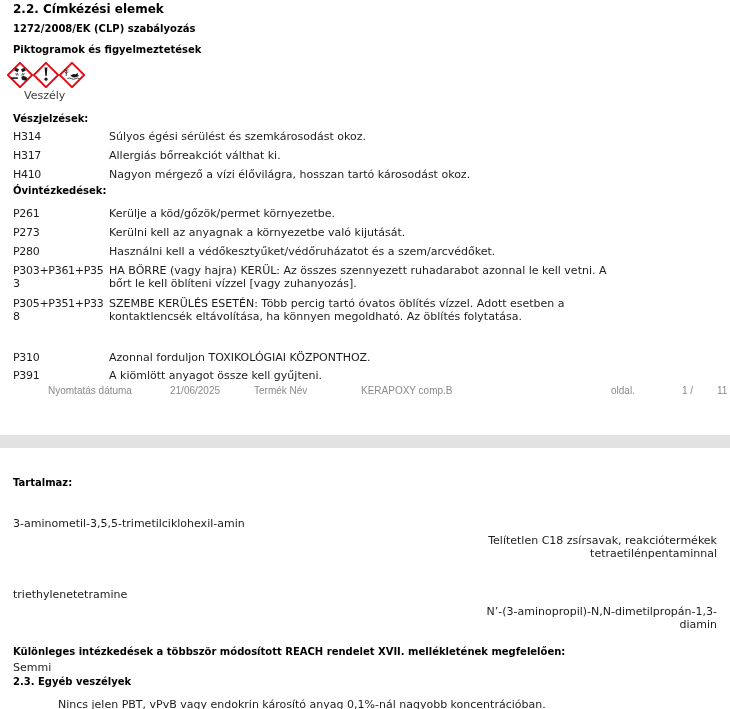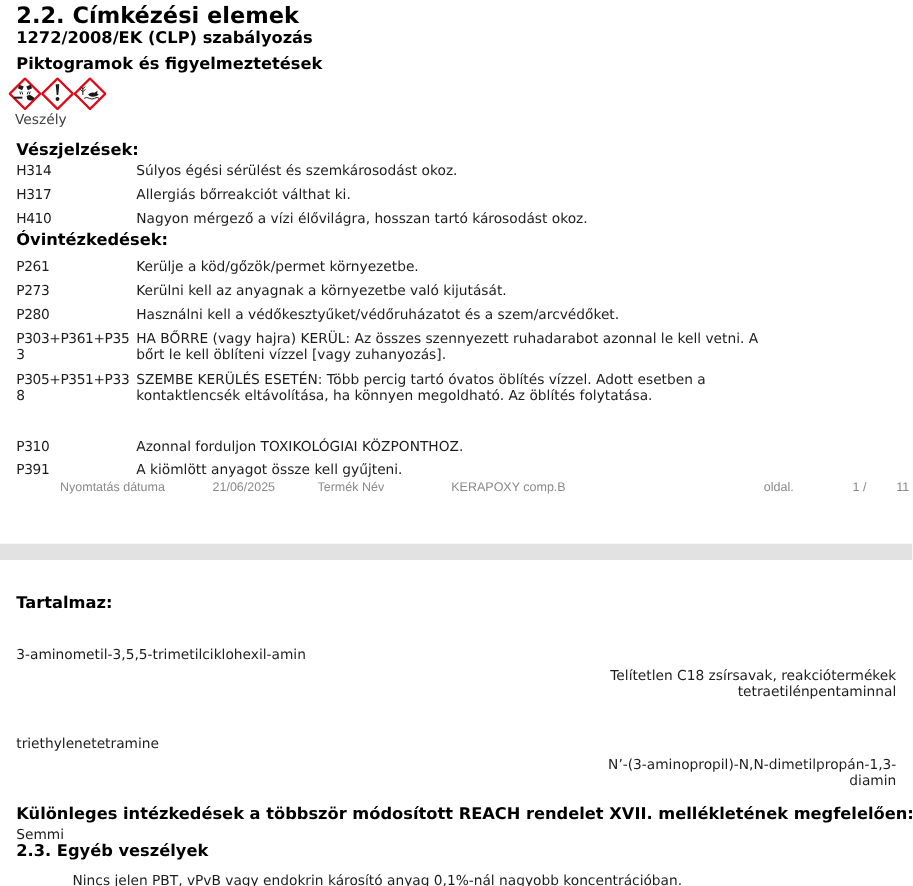--- a/index.html
+++ b/index.html
@@ -2,22 +2,22 @@
 <html><head>
 <meta charset="utf-8">
 <style>
   html,body{margin:0;padding:0;background:#ffffff;}
   .page{
     position:relative;width:730px;height:709px;background:#ffffff;overflow:hidden;
     font-family:"DejaVu Sans","Liberation Sans",sans-serif;font-size:11px;color:#1c1c1c;
   }
   .abs{position:absolute;}
   .b{font-weight:700;color:#000;}
-  .h1{font-size:18px;}
-  .h2{font-size:13px;}
+  .h1{font-size:12px;}
+  .h2{font-size:10px;}
   .signal{color:#3f3f3f;}
   .picto-row{display:flex;gap:0;}
   .picto{width:26px;height:26px;display:block;}
   .stmt-table{width:704px;}
   .row{display:flex;align-items:flex-end;line-height:13px;}
   .code{flex:none;width:96px;letter-spacing:-0.3px;word-break:break-all;}
   .desc{width:508px;}
   .m5{margin-bottom:5px;margin-top:28px;}
   .m6{margin-bottom:6px;}
   .m7{margin-bottom:7px;}
@@ -64,21 +64,21 @@
       <circle cx="50" cy="66" r="6" fill="#1a1a1a"></circle>
     </svg>
     <svg class="picto" viewBox="0 0 100 100">
       <path d="M50 3 L97 50 L50 97 L3 50 Z" fill="#ffffff" stroke="#e30613" stroke-width="7"></path>
       <path d="M28 54 V30 M28 35 l-7 -7 M28 35 l7 -7 M28 44 l-8 -8 M28 44 l8 -8" stroke="#1a1a1a" stroke-width="3" fill="none"></path>
       <path d="M44 52 q9 -8 20 -5 l9 -6 -1 8 5 4 -7 4 q-13 5 -22 -1 z" fill="#1a1a1a"></path>
       <path d="M32 64 q8 -5 16 0 q8 5 16 0 q8 -5 14 0" stroke="#1a1a1a" stroke-width="3" fill="none"></path>
     </svg>
   </div>
 
-  <div class="abs signal" style="top:89px;left:12px;">Veszély</div>
+  <div class="abs signal" style="top:89px;left:24px;">Veszély</div>
 
   <div class="abs b h2" style="top:113px;left:13px;">Vészjelzések:</div>
 
   <div class="abs stmt-table" style="top:130px;left:13px;">
     <div class="row m6">
       <span class="code">H314</span>
       <span class="desc">Súlyos égési sérülést és szemkárosodást okoz.</span>
     </div>
     <div class="row m6">
       <span class="code">H317</span>

